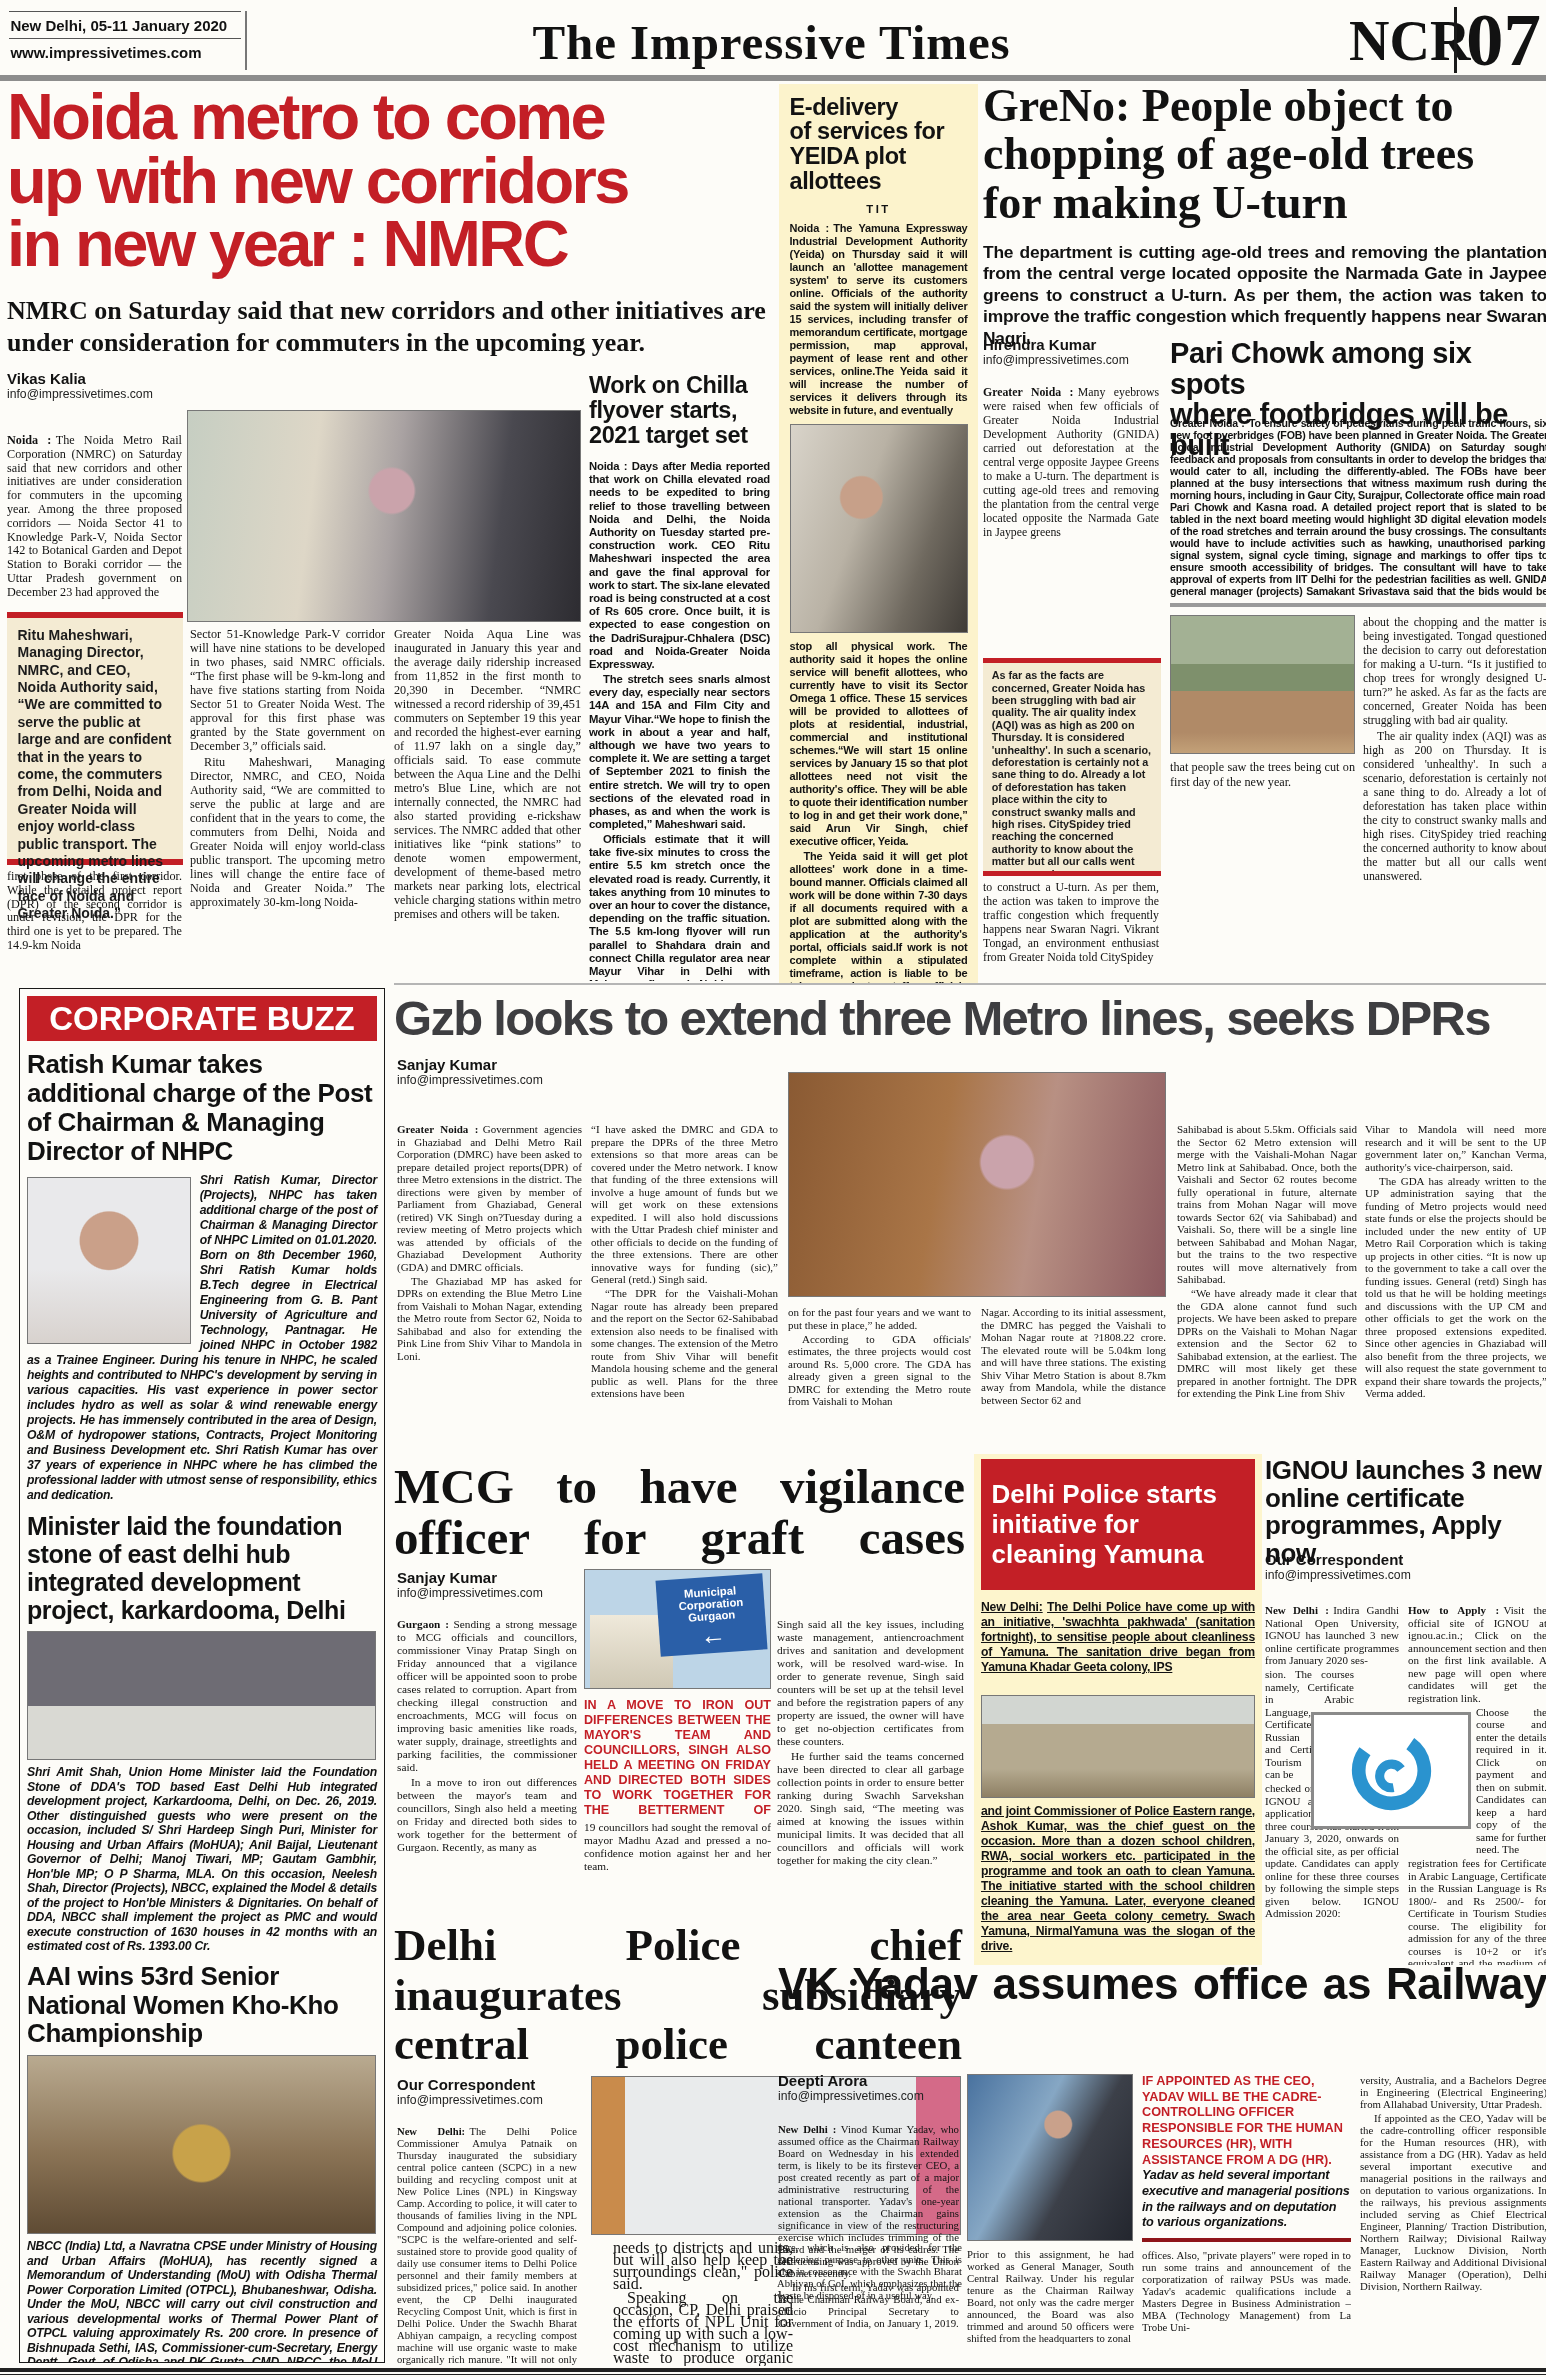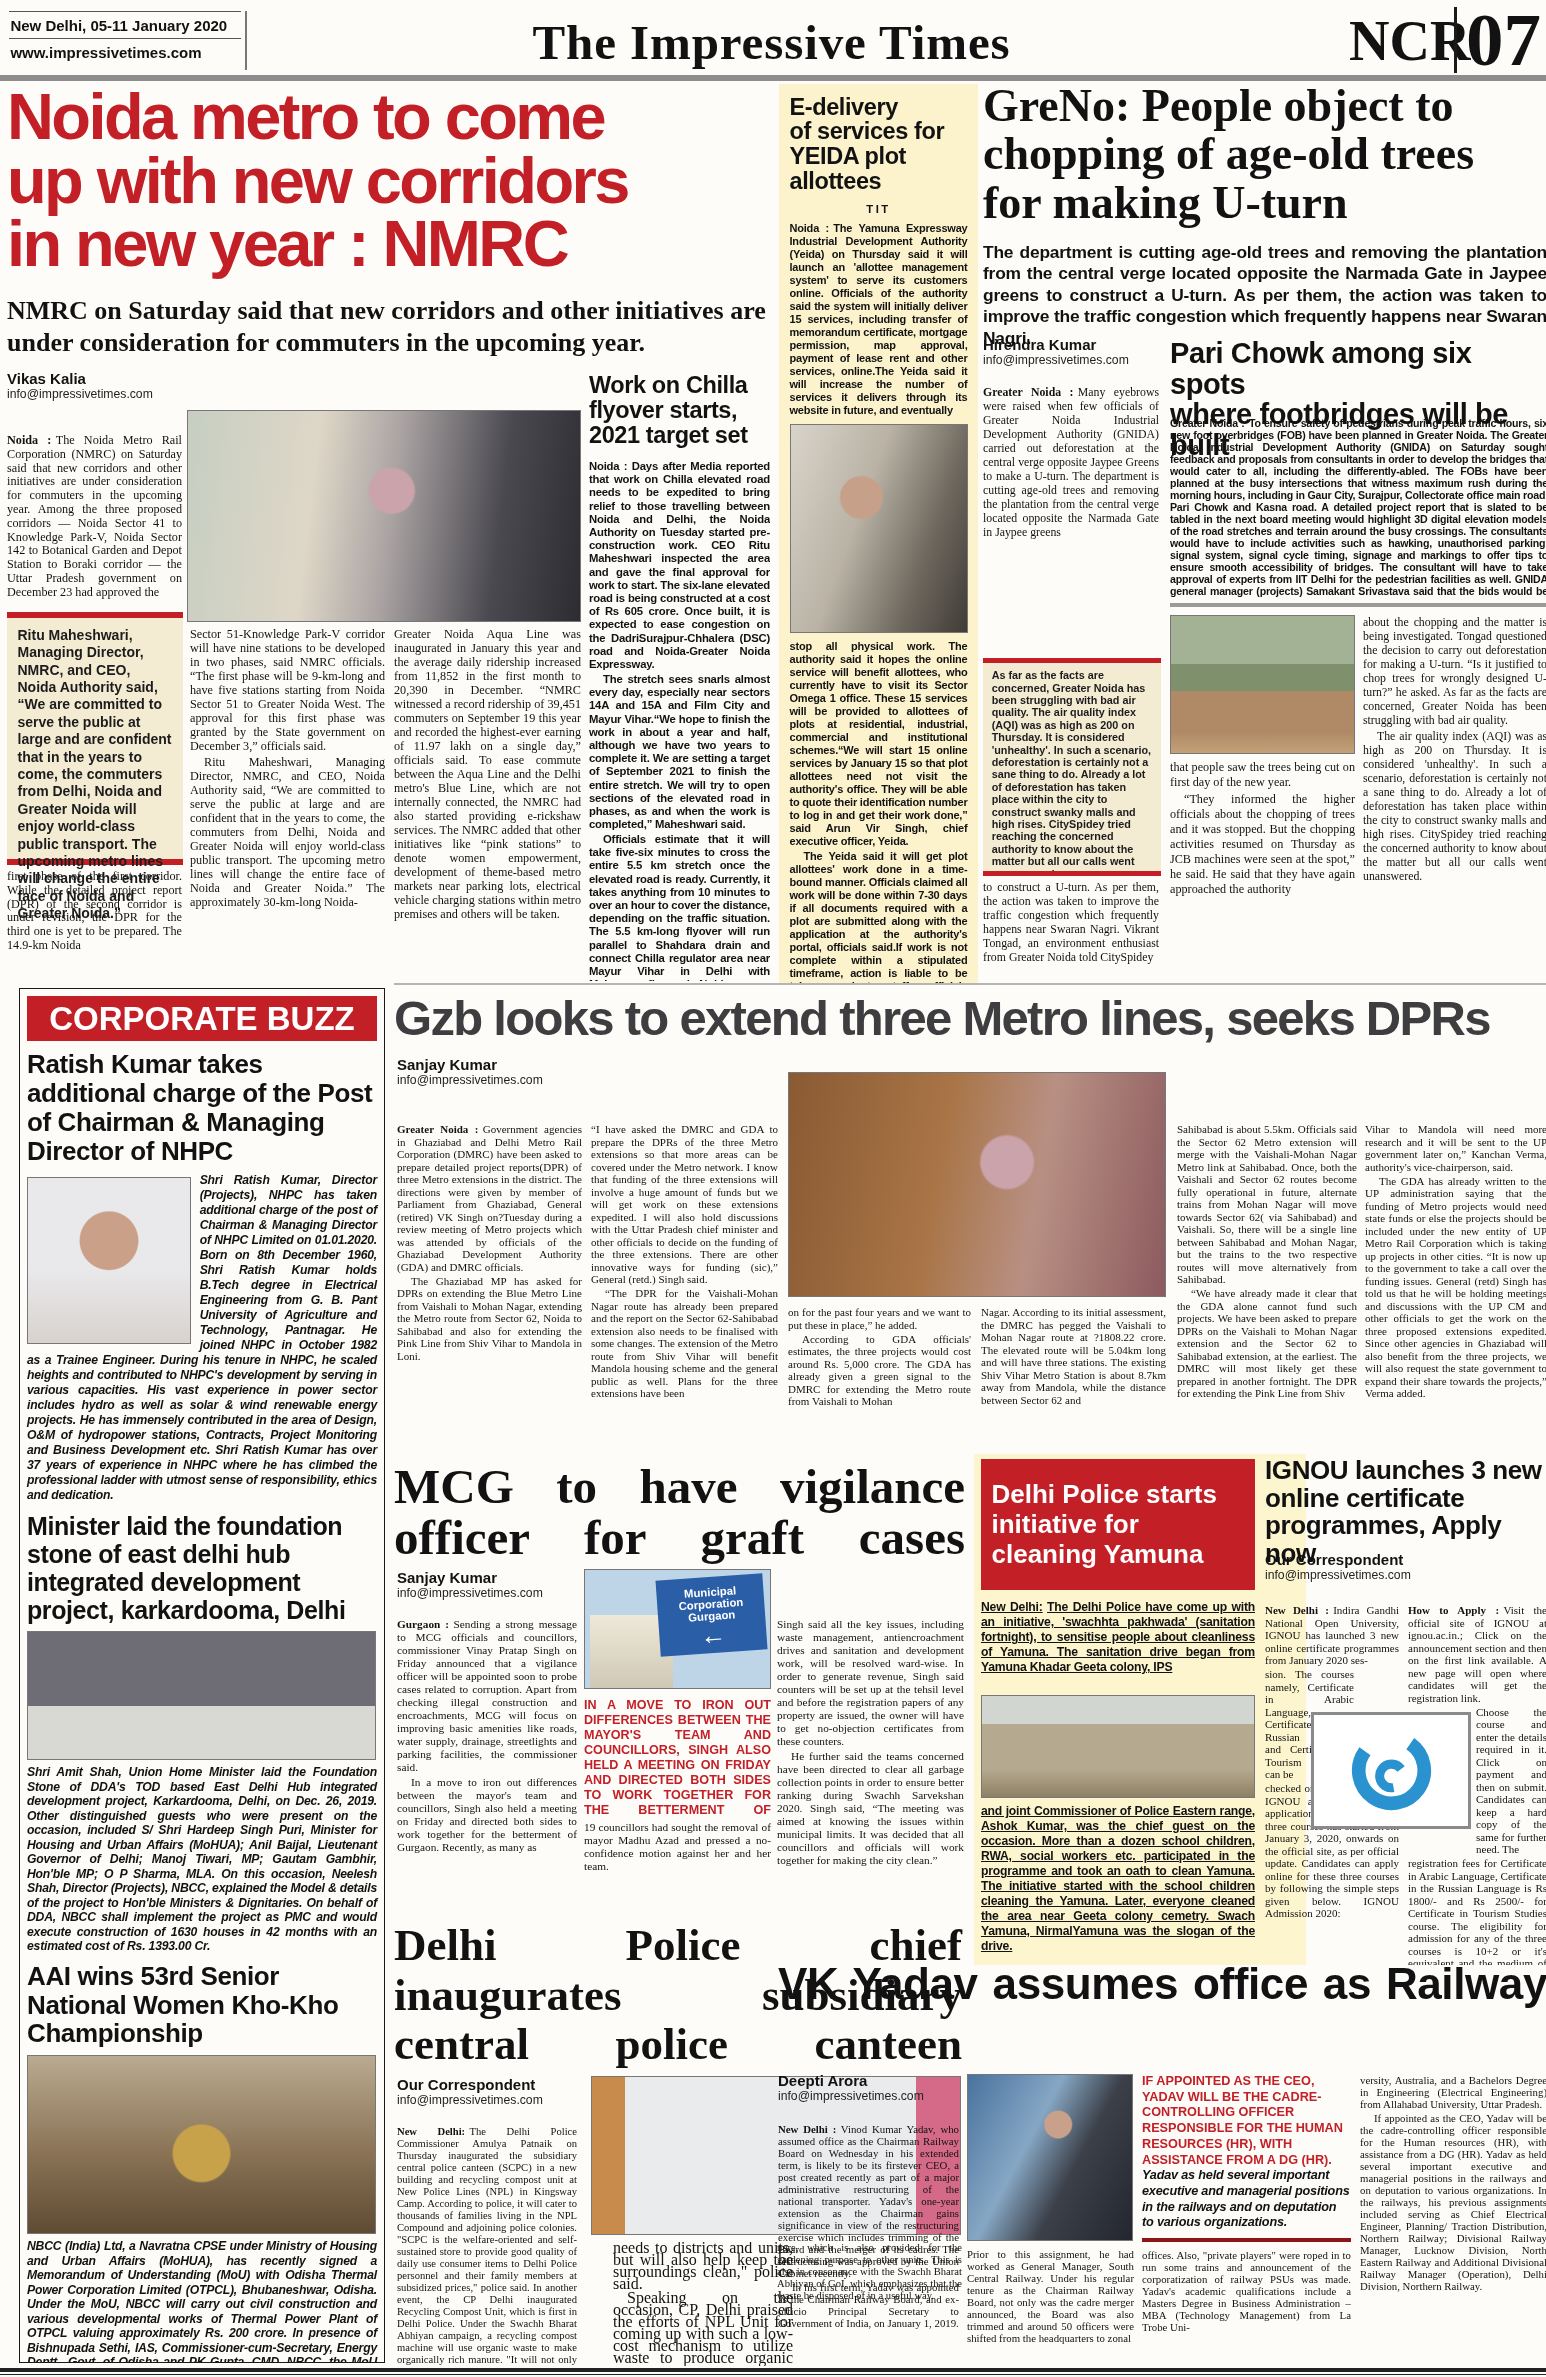--- a/index.html
+++ b/index.html
@@ -155,21 +155,20 @@
     </div>
     <div class="abs quote-box clip" style="left:983px;top:658px;width:178px;height:218px;font-size:10.8px;line-height:12.4px;border-top-width:5.2px;border-bottom-width:5.2px;padding:6.1px 8.7px;">
       <span>As far as the facts are concerned, Greater Noida has been struggling with bad air quality. The air quality index (AQI) was as high as 200 on Thursday. It is considered 'unhealthy'. In such a scenario, deforestation is certainly not a sane thing to do.  Already a lot of deforestation has taken place within the city to construct swanky malls and high rises. CitySpidey tried reaching the concerned authority to know about the matter but all our calls went unanswered.</span>
     </div>
     <div class="abs clip" style="left:983px;top:880px;width:176px;height:101px;font-size:11.8px;line-height:14px;">
       <p class="p">to construct a U-turn. As per them, the action was taken to improve the traffic congestion which frequently happens near Swaran Nagri. Vikrant Tongad, an environment enthusiast from Greater Noida told CitySpidey</p>
     </div>
     <div class="abs photo frame" id="ph-greno2" style="left:1170px;top:615px;width:185px;height:139px;"></div>
     <div class="abs clip" style="left:1170px;top:760px;width:185px;height:221px;font-size:12.2px;line-height:15px;">
       <p class="p">that people saw the trees being cut on first day of the new year.</p>
-      <p class="p">“They informed the higher officials about the chopping of trees and it was stopped. But the chopping activities resumed on Thursday as JCB machines were seen at the spot,” he said. He said that they have again approached the authority</p>
     </div>
     <div class="abs clip" style="left:1363px;top:615px;width:184px;height:366px;font-size:11.8px;line-height:14px;">
       <p class="p">about the chopping and the matter is being investigated. Tongad questioned the decision to carry out deforestation for making a U-turn. “Is it justified to chop trees for wrongly designed U-turn?” he asked. As far as the facts are concerned, Greater Noida has been struggling with bad air quality.</p>
       <p class="p">The air quality index (AQI) was as high as 200 on Thursday. It is considered 'unhealthy'. In such a scenario, deforestation is certainly not a sane thing to do. Already a lot of deforestation has taken place within the city to construct swanky malls and high rises. CitySpidey tried reaching the concerned authority to know about the matter but all our calls went unanswered.</p>
     </div>
   </section>
 
   <section>
     <h2 class="abs hl-sans" style="left:1170px;top:338px;width:378px;font-size:29px;">
       <span>Pari Chowk among six spots</span>
@@ -252,21 +251,21 @@
     <div class="abs clip redcaps" style="left:584px;top:1698px;width:187px;height:119px;font-size:12.6px;line-height:15px;">IN A MOVE TO IRON OUT DIFFERENCES BETWEEN THE MAYOR'S TEAM AND COUNCILLORS, SINGH ALSO HELD A MEETING ON FRIDAY AND DIRECTED BOTH SIDES TO WORK TOGETHER FOR THE BETTERMENT OF GURGAON.</div>
     <div class="abs clip" style="left:584px;top:1821px;width:187px;height:91px;font-size:11.3px;line-height:13px;">
       <p class="p">19 councillors had sought the removal of mayor Madhu Azad and pressed a no-confidence motion against her and her team.</p>
     </div>
     <div class="abs clip" style="left:777px;top:1618px;width:187px;height:295px;font-size:11.3px;line-height:13px;">
       <p class="p">Singh said all the key issues, including waste management, antiencroachment drives and sanitation and development work, will be resolved ward-wise. In order to generate revenue, Singh said counters will be set up at the tehsil level and before the registration papers of any property are issued, the owner will have to get no-objection certificates from these counters.</p>
       <p class="p">He further said the teams concerned have been directed to clear all garbage collection points in order to ensure better ranking during Swachh Sarvekshan 2020. Singh said, “The meeting was aimed at knowing the issues within municipal limits. It was decided that all councillors and officials will work together for making the city clean.”</p>
     </div>
   </section>
 
-  <section class="abs" style="left:974px;top:1454px;width:332px;height:511px;background:#fdf5cd;">
+  <section class="abs" style="left:974px;top:1454px;width:288px;height:511px;background:#fdf5cd;">
     <div class="redbar" style="position:absolute;left:7px;top:5.2px;width:274px;height:131px;font-size:26px;line-height:1.15;flex-direction:column;align-items:flex-start;padding-left:10.5px;">
       <span>Delhi Police starts</span>
       <span>initiative for</span>
       <span>cleaning Yamuna</span>
     </div>
     <div class="abs boldbody u" style="left:7px;top:146px;width:274px;font-size:12.2px;line-height:15px;">
       <b class="lead">New Delhi:</b><span>The Delhi Police have come up with an initiative, 'swachhta pakhwada' (sanitation fortnight), to sensitise people about cleanliness of Yamuna. The sanitation drive began from Yamuna Khadar Geeta colony, IPS</span>
     </div>
     <div class="abs photo frame" id="ph-yamuna" style="left:7px;top:241px;width:274px;height:103px;"></div>
     <div class="abs boldbody u clip" style="left:7px;top:350px;width:274px;height:155px;font-size:12.2px;line-height:15px;">and joint Commissioner of Police Eastern range, Ashok Kumar, was the chief guest on the occasion. More than a dozen school children, RWA, social workers etc. participated in the programme and took an oath to clean Yamuna. The initiative started with the school children cleaning the Yamuna. Later, everyone cleaned the area near Geeta colony cemetry. Swach Yamuna, NirmalYamuna was the slogan of the drive.</div>

